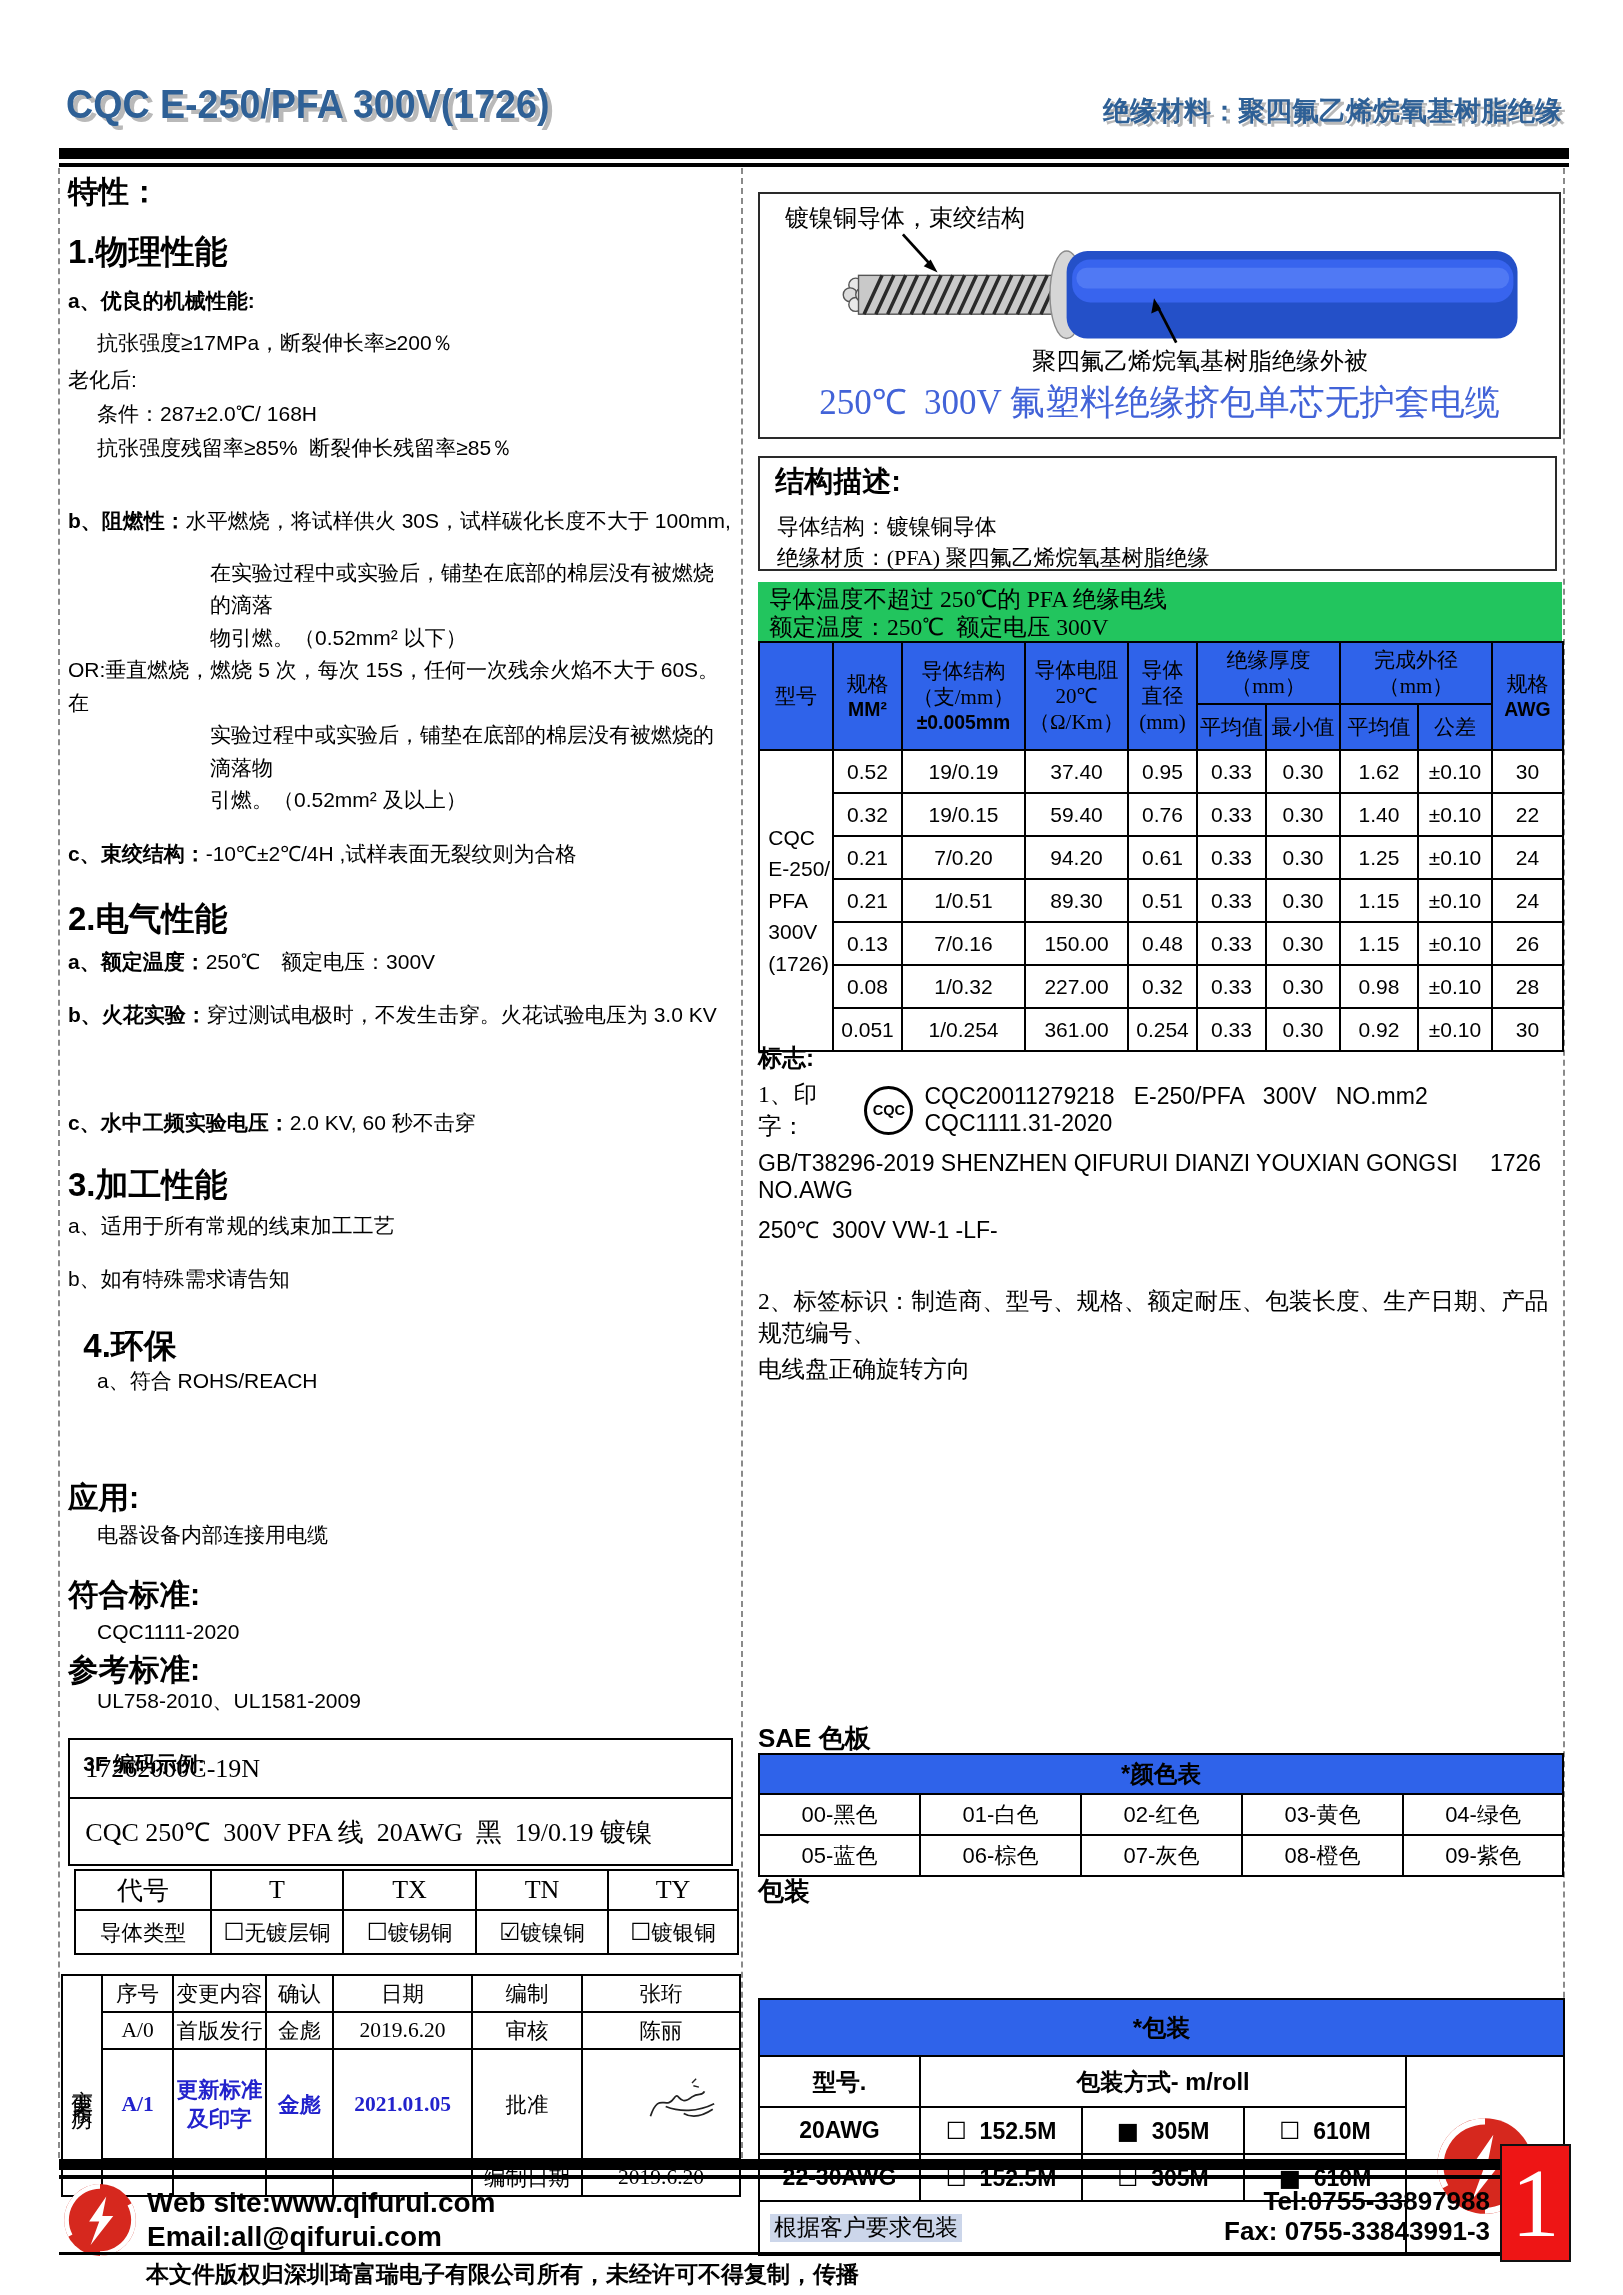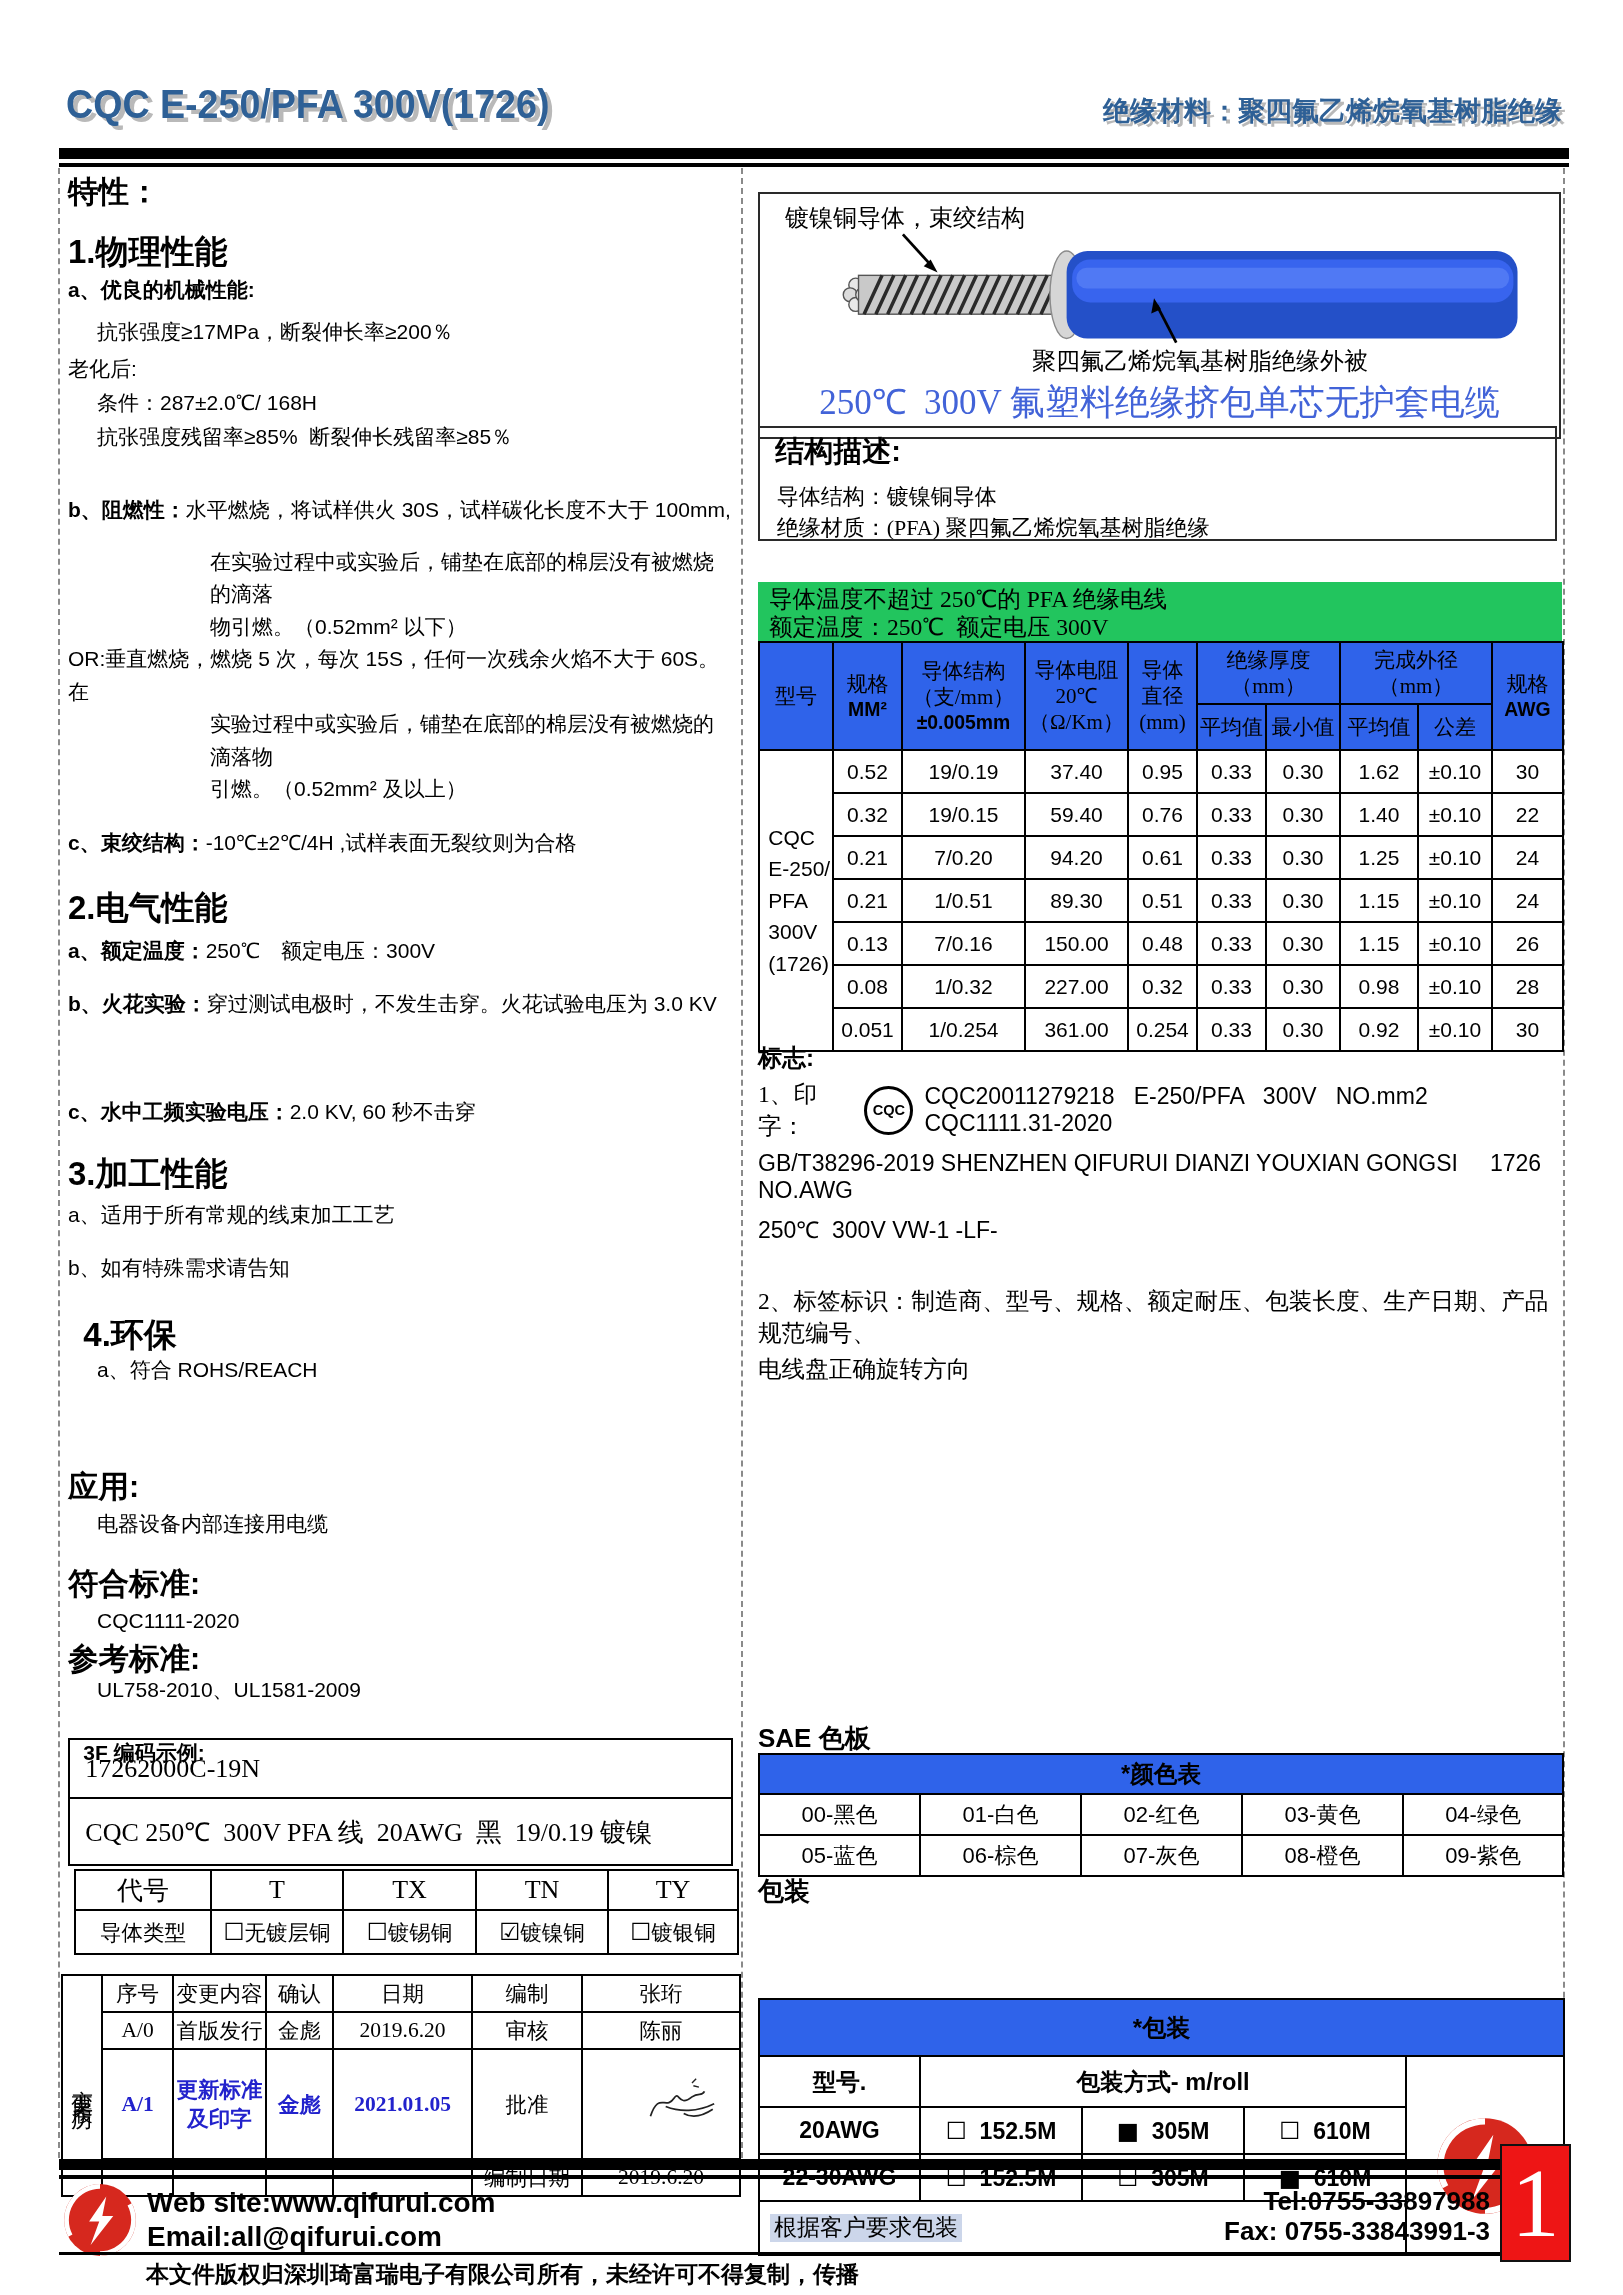--- a/index.html
+++ b/index.html
@@ -56,21 +56,21 @@
   .blue-t{color:#2222cc;font-weight:700;}
 
   
   .cable-box{left:758px;top:192px;width:799px;height:243px;border:2.1px solid #2a2a2a;}
   .cable-lbl1{left:25px;top:8.3px;font-size:24px;font-family:"Liberation Serif",serif;white-space:pre;}
   .cable-lbl2{left:272px;top:151px;font-size:24px;font-family:"Liberation Serif",serif;white-space:pre;}
   .cable-title{left:0;top:183px;width:100%;text-align:center;font-size:35px;color:#4263d8;
                font-family:"Liberation Serif",serif;white-space:pre-wrap;}
 
   
-  .struct-box{left:758px;top:426px;width:799px;height:115px;border:2.1px solid #2a2a2a;
+  .struct-box{left:758px;top:456px;width:799px;height:115px;border:2.1px solid #2a2a2a;
               padding:0;box-sizing:border-box;}
   .struct-h{left:15.3px;top:4.2px;font-size:29px;font-weight:700;}
   .struct-l1{left:16.7px;top:54px;font-size:22px;font-family:"Liberation Serif",serif;}
   .struct-l2{left:16.7px;top:85px;font-size:22px;font-family:"Liberation Serif",serif;}
 
   
   .gray-band{left:758px;top:582px;width:804px;height:60px;background:#22c55e;box-sizing:border-box;
              padding:2.8px 0 0 11px;font-family:"Liberation Serif",serif;font-size:23.6px;line-height:1.2;}
   .gray-band div{white-space:pre-wrap;}
 
@@ -137,21 +137,21 @@
   <div class="abs ruleA"></div>
   <div class="abs ruleB"></div>
 
   <div class="abs vdash" style="left:58px"></div>
   <div class="abs vdash" style="left:741px"></div>
   <div class="abs vdash" style="left:1563px"></div>
 
   <div class="abs left-col">
     <div class="ln h1">特性：</div>
     <div class="ln h2" style="margin-top:19.4px">1.物理性能</div>
-    <div class="ln b" style="">a、优良的机械性能:</div>
+    <div class="ln b" style="margin-top:11px">a、优良的机械性能:</div>
     <div class="ln ind1" style="margin-top:10px">抗张强度≥17MPa，断裂伸长率≥200％</div>
     <div class="ln" style="margin-top:4.2px">老化后:</div>
     <div class="ln ind1" style="margin-top:1.4px">条件：287±2.0℃/ 168H</div>
     <div class="ln ind1" style="margin-top:1.4px">抗张强度残留率≥85%  断裂伸长残留率≥85％</div>
     <div class="ln" style="margin-top:40px"><span class="b">b、阻燃性：</span><span>水平燃烧，将试样供火 30S，试样碳化长度不大于 100mm,</span></div>
     <div class="ln ind2" style="margin-top:19.4px">在实验过程中或实验后，铺垫在底部的棉层没有被燃烧的滴落</div>
     <div class="ln ind2">物引燃。（0.52mm² 以下）</div>
     <div class="ln">OR:垂直燃烧，燃烧 5 次，每次 15S，任何一次残余火焰不大于 60S。在</div>
     <div class="ln ind2">实验过程中或实验后，铺垫在底部的棉层没有被燃烧的滴落物</div>
     <div class="ln ind2">引燃。（0.52mm² 及以上）</div>

